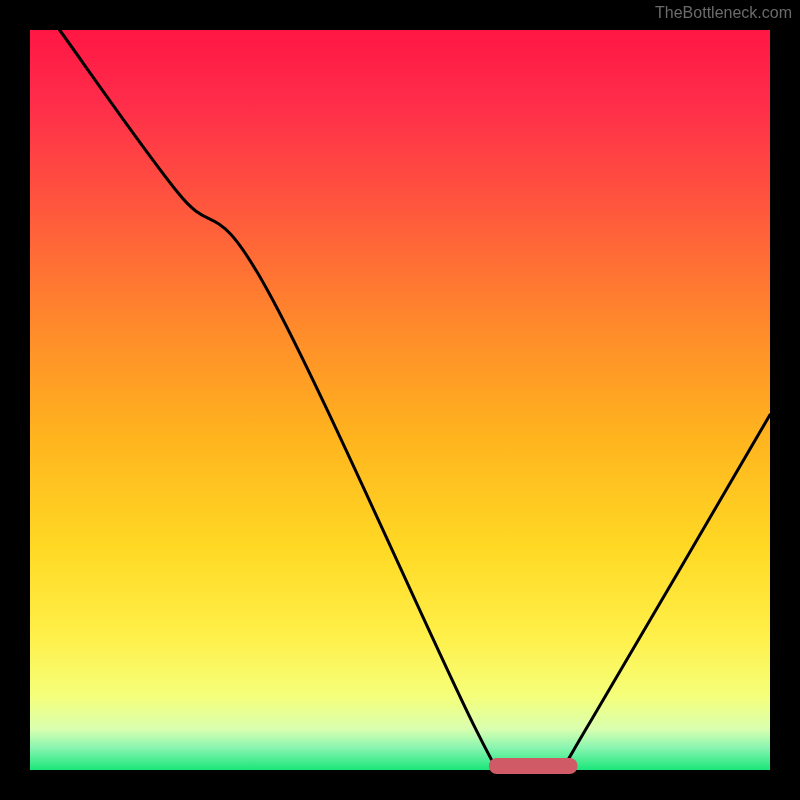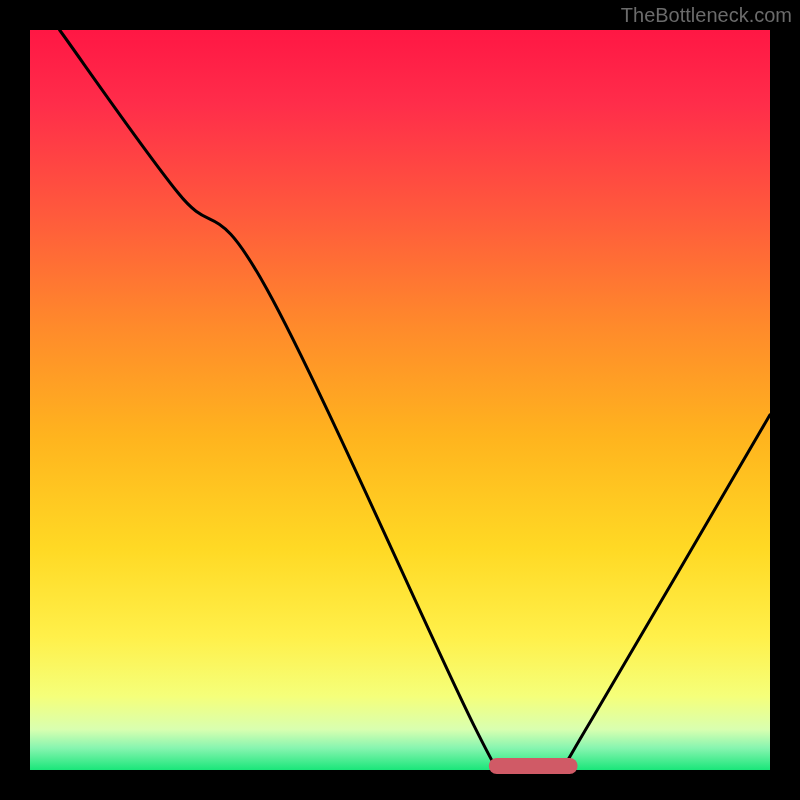--- a/index.html
+++ b/index.html
@@ -15,21 +15,21 @@
   .chart-container {
     position: relative;
     width: 800px;
     height: 800px;
   }
   .watermark {
     position: absolute;
     top: 4px;
     right: 8px;
     font-family: Arial, Helvetica, sans-serif;
-    font-size: 20px;
+    font-size: 16px;
     font-weight: 400;
     color: #6b6b6b;
     z-index: 10;
   }
   svg {
     display: block;
   }
 </style>
 </head>
 <body>

